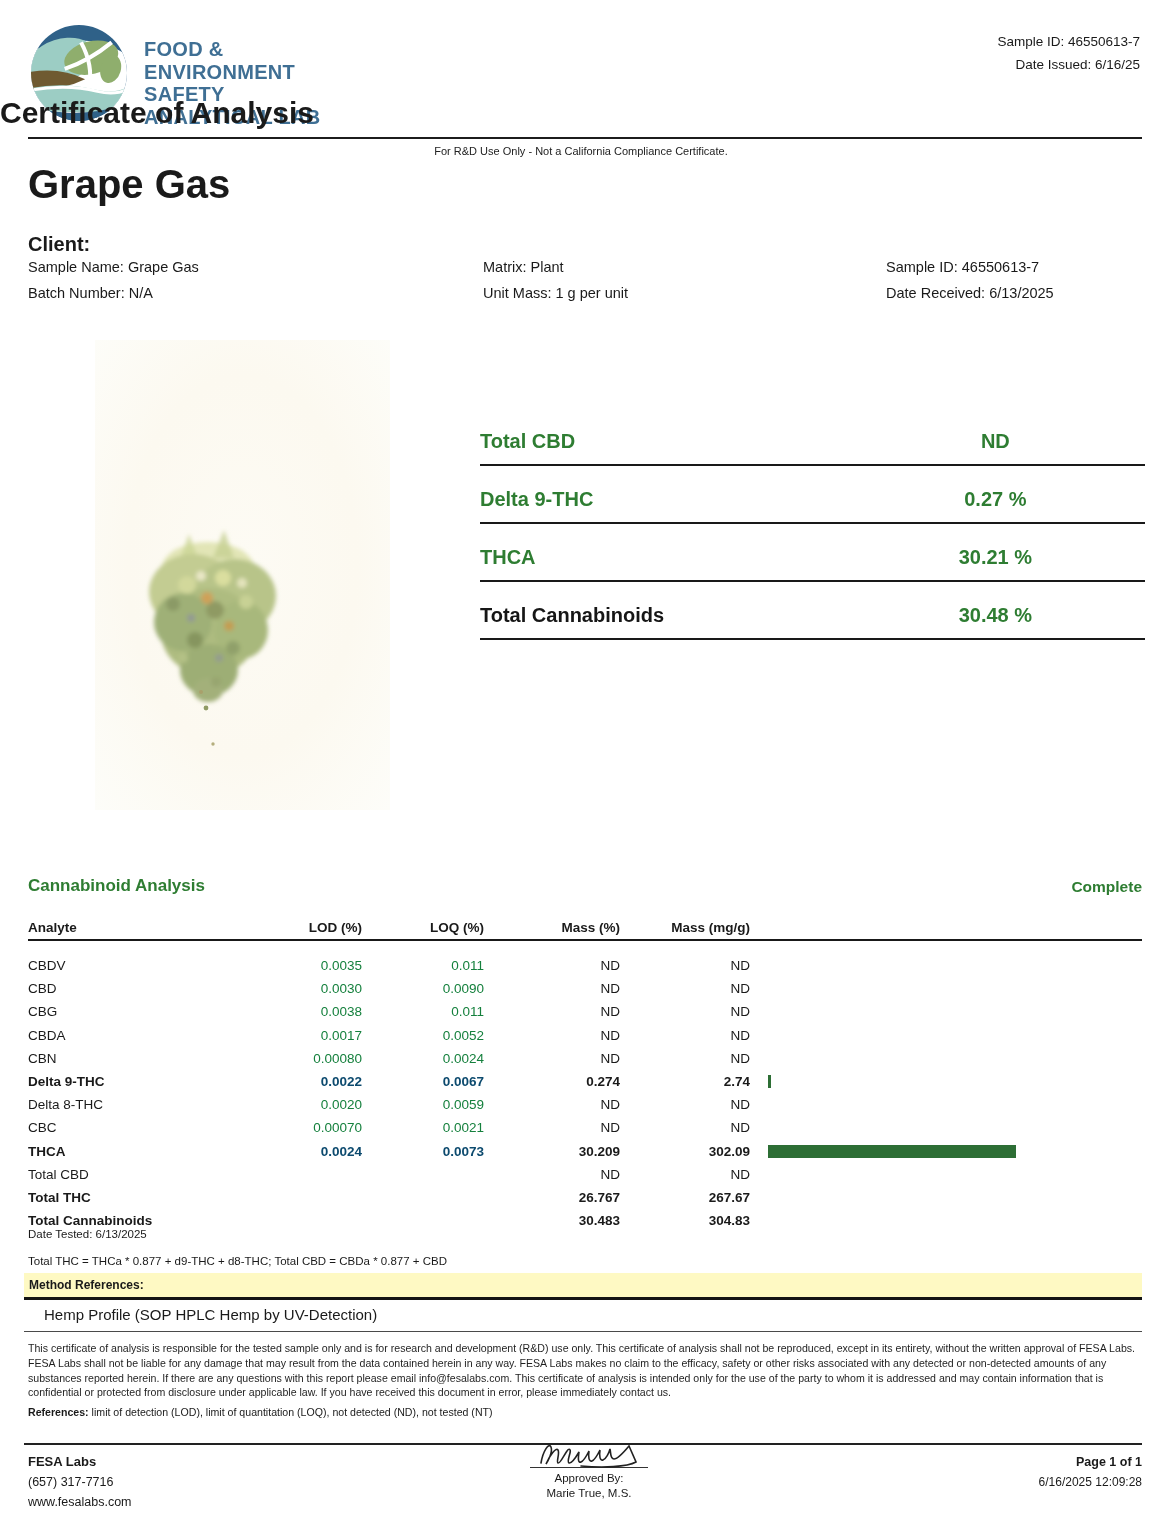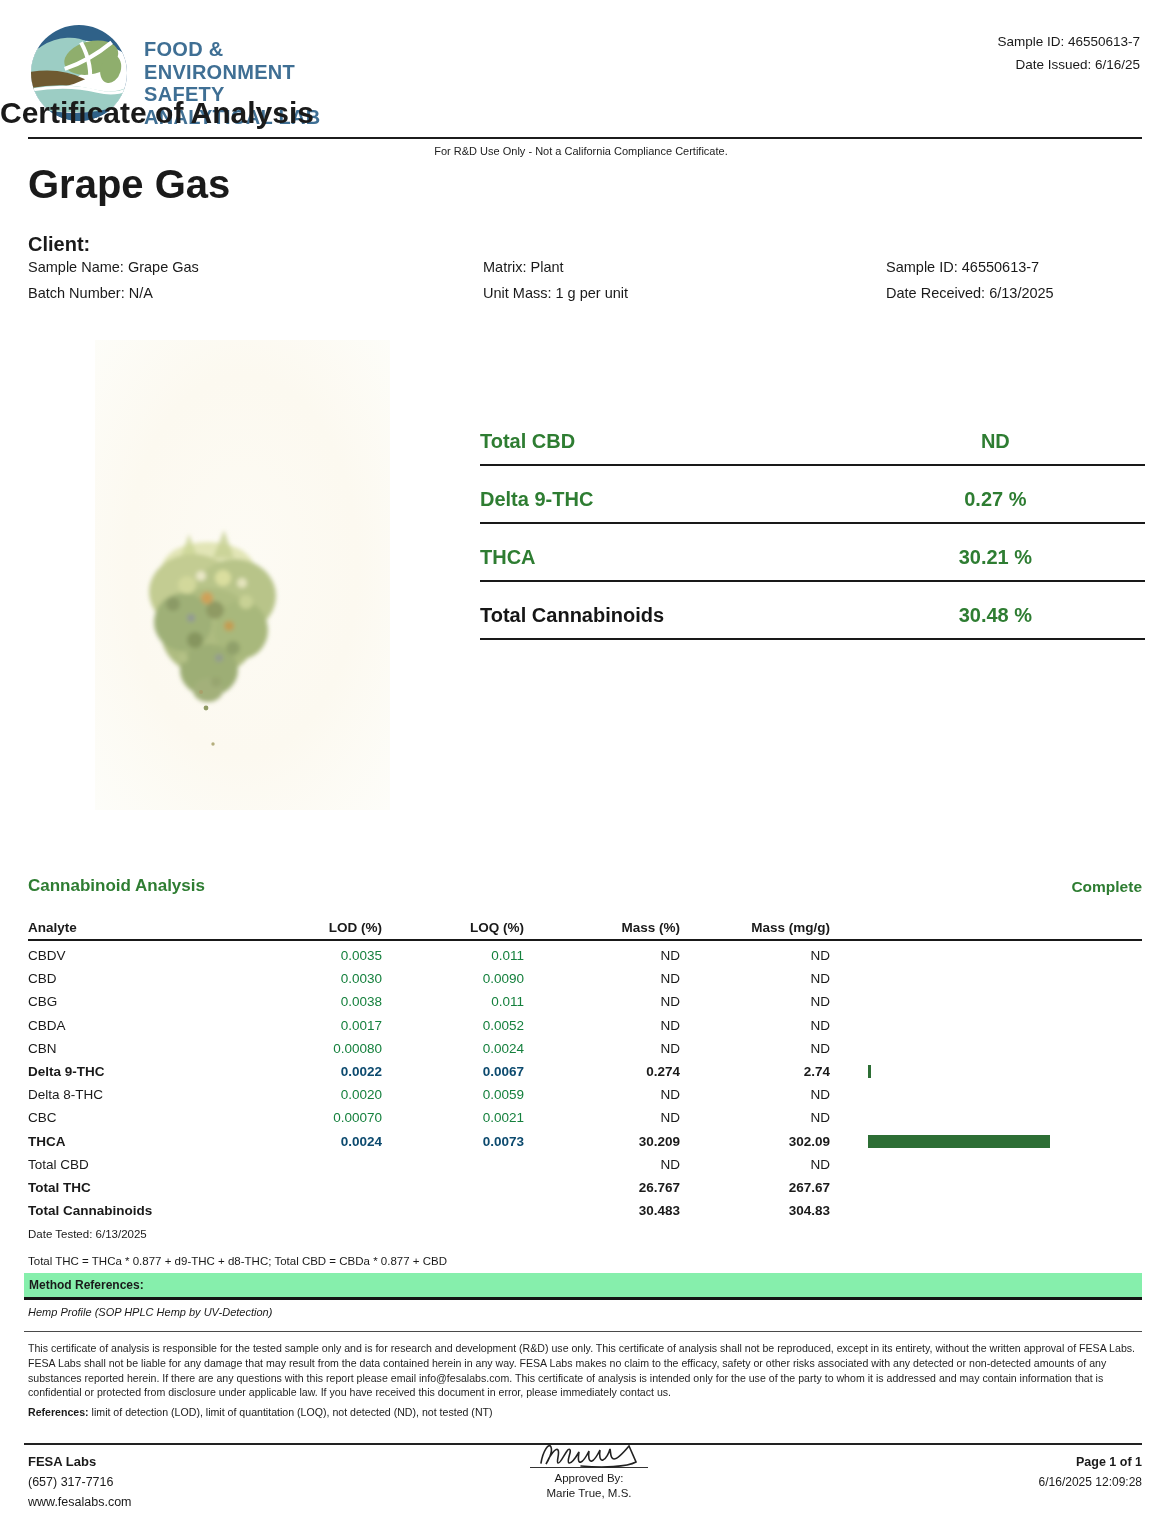--- a/index.html
+++ b/index.html
@@ -31,36 +31,36 @@
   
   .summary{position:absolute; left:480px; top:428px; width:665px;}
   .sum-row{position:relative; height:26px; padding:2px 0 8px; border-bottom:2px solid #191919; margin-bottom:20px;}
   .sum-label{font-size:20px; font-weight:700; color:var(--green);}
   .sum-label-black{color:#161616;}
   .sum-value{position:absolute; left:77.5%; top:2px; transform:translateX(-50%); font-size:20px; font-weight:700; color:var(--green); white-space:nowrap;}
   
   .section-head{position:absolute; left:28px; top:876px; font-size:17px; font-weight:700; color:var(--green);}
   .section-status{position:absolute; right:20px; top:878px; font-size:15.5px; font-weight:700; color:var(--green);}
   .analysis-table{position:absolute; left:28px; top:920px; width:1114px;}
-  .t-head,.trow{display:grid; grid-template-columns:252px 82px 122px 136px 130px 1fr; align-items:center;gap:20px;}
+  .t-head,.trow{display:grid; grid-template-columns:252px 82px 122px 136px 130px 1fr; align-items:center;}
   .t-head{font-size:13.5px; font-weight:700; padding-bottom:4px; border-bottom:2px solid #191919;}
-  .t-body{padding-top:3px;}
+  .t-body{padding-top:13px;}
   .trow{height:23.2px; font-size:13.5px;}
   .num{text-align:right;}
   .lodloq{color:#15803d;}
   .trow.bold{font-weight:700;}
   .trow.bold .lodloq{color:#0c4a6e;}
   .bar-cell{padding-left:18px; height:100%; display:flex; align-items:center;}
   .bar{height:13px; background:var(--bar-green);}
   
   .date-tested{position:absolute; left:28px; top:1228px; font-size:11.5px;}
   .formula{position:absolute; left:28px; top:1255px; font-size:11.5px;}
-  .method-band{position:absolute; left:24px; right:20px; top:1273px; height:24px; background:#86efac;
+  .method-band{position:absolute; left:24px; right:20px; top:1273px; height:24px; background:#fef9c3;
     border-bottom:3px solid #141414; display:flex; align-items:center; padding-left:5px; font-size:12px; font-weight:700;}
-  .method-ref{position:absolute; left:28px; top:1306px; font-size:11px;font-style:italic;}
+  .method-ref{position:absolute; left:44px; top:1306px; font-size:15px;}
   .thin-rule{position:absolute; left:24px; right:20px; top:1331px; border-top:1.5px solid #4a4a4a;}
   .disclaimer{position:absolute; left:28px; right:20px; top:1341px; font-size:10.6px; line-height:14.8px; color:#1f1f1f;}
   .references{position:absolute; left:28px; right:20px; top:1406px; font-size:10.6px;}
   .footer-rule{position:absolute; left:24px; right:20px; top:1443px; border-top:2.5px solid #222;}
   
   .footer-left{position:absolute; left:28px; top:1452px; font-size:12.5px; line-height:20px;}
   .footer-company{font-weight:700; font-size:13px;}
   .footer-center{position:absolute; left:0; right:0; top:1438px; text-align:center; font-size:11.5px; line-height:15px;padding-left:16px;}
   .sig-line{width:118px; border-top:1.2px solid #333; margin:-3px auto 3px;}
   .footer-right{position:absolute; right:20px; top:1452px; text-align:right; font-size:12px; line-height:20px;}

